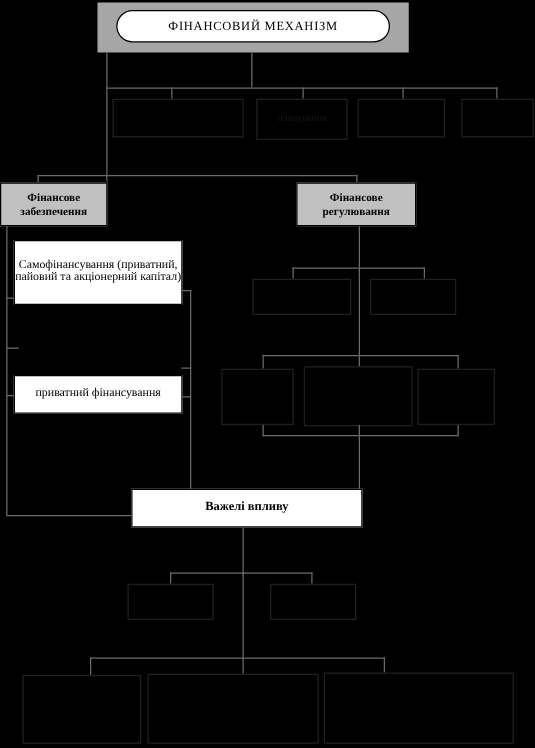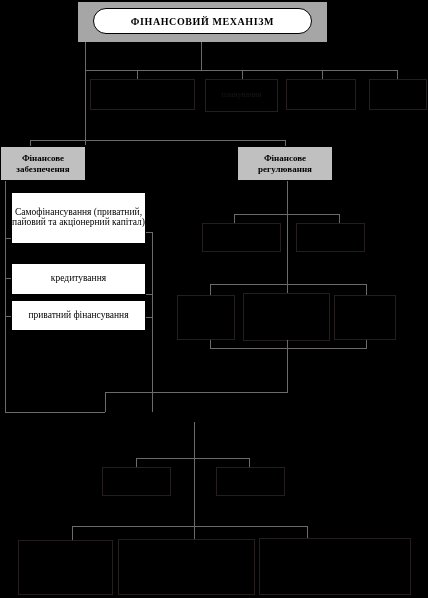--- a/index.html
+++ b/index.html
@@ -79,21 +79,21 @@
     width: 219px;
     height: 26px;
     background: #ffffff;
     border: 1px solid #000000;
     border-radius: 13px;
     box-sizing: border-box;
     display: flex;
     align-items: center;
     justify-content: center;
     color: #000000;
-    font-weight: bold;
+    font-weight: normal;
     font-size: 10px;
     letter-spacing: 0.6px;
   }
 
   
   .ln {
     position: absolute;
     background: #2a2420;
   }
   .ln.v { width: 1px; }
@@ -135,21 +135,20 @@
   <div class="ln h" style="left:5px; top:278px; width:10px; height:1px; background:#6b6b6b;"></div>
   <div class="ln h" style="left:5px; top:316px; width:10px; height:1px; background:#6b6b6b;"></div>
   <div class="ln h" style="left:5px; top:412px; width:100px; height:1px; background:#6b6b6b;"></div>
 
   <div class="ln v" style="left:152px; top:232px; width:1px; height:180px; background:#6b6b6b;"></div>
   <div class="ln h" style="left:145px; top:232px; width:8px; height:1px; background:#6b6b6b;"></div>
   <div class="ln h" style="left:145px; top:294px; width:8px; height:1px; background:#6b6b6b;"></div>
   <div class="ln h" style="left:145px; top:317px; width:8px; height:1px; background:#6b6b6b;"></div>
 
   <div class="node light" style="left:11px; top:192px; width:135px; height:52px;">Самофінансування (приватний, пайовий та акціонерний капітал)</div>
-  <div class="node light" style="left:11px; top:263px; width:135px; height:32px;">кредитування</div>
   <div class="node light" style="left:11px; top:300px; width:135px; height:31px;">приватний фінансування</div>
 
   <div class="ln v bright" style="left:287px; top:181px; width:1px; height:41px;"></div>
   <div class="ln h bright" style="left:234px; top:214px; width:106px; height:1px;"></div>
   <div class="ln v bright" style="left:234px; top:214px; height:9px;"></div>
   <div class="ln v bright" style="left:339px; top:214px; height:9px;"></div>
 
   <div class="node dark" style="left:202px; top:223px; width:79px; height:29px;"></div>
   <div class="node dark" style="left:296px; top:223px; width:69px; height:29px;"></div>
 
@@ -162,20 +161,21 @@
   <div class="node dark" style="left:243px; top:293px; width:87px; height:48px;"></div>
   <div class="node dark" style="left:334px; top:295px; width:62px; height:45px;"></div>
 
   <div class="ln h bright" style="left:210px; top:348px; width:157px; height:1px;"></div>
   <div class="ln v bright" style="left:210px; top:340px; height:9px;"></div>
   <div class="ln v bright" style="left:366px; top:340px; height:9px;"></div>
   <div class="ln v bright" style="left:287px; top:340px; width:1px; height:52px;"></div>
   <div class="ln h bright" style="left:105px; top:392px; width:183px; height:1px;"></div>
   <div class="ln v bright" style="left:105px; top:392px; height:20px;"></div>
 
+  <div class="node light bold" style="left:105px; top:391px; width:185px; height:31px;">Важелі впливу</div>
 
   <div class="ln v bright" style="left:194px; top:422px; width:1px; height:38px;"></div>
   <div class="ln h bright" style="left:136px; top:458px; width:114px; height:1px;"></div>
   <div class="ln v bright" style="left:136px; top:458px; height:9px;"></div>
   <div class="ln v bright" style="left:249px; top:458px; height:9px;"></div>
 
   <div class="node dark" style="left:102px; top:467px; width:69px; height:29px;"></div>
   <div class="node dark" style="left:216px; top:467px; width:69px; height:29px;"></div>
 
   <div class="ln v bright" style="left:194px; top:458px; width:1px; height:83px;"></div>

